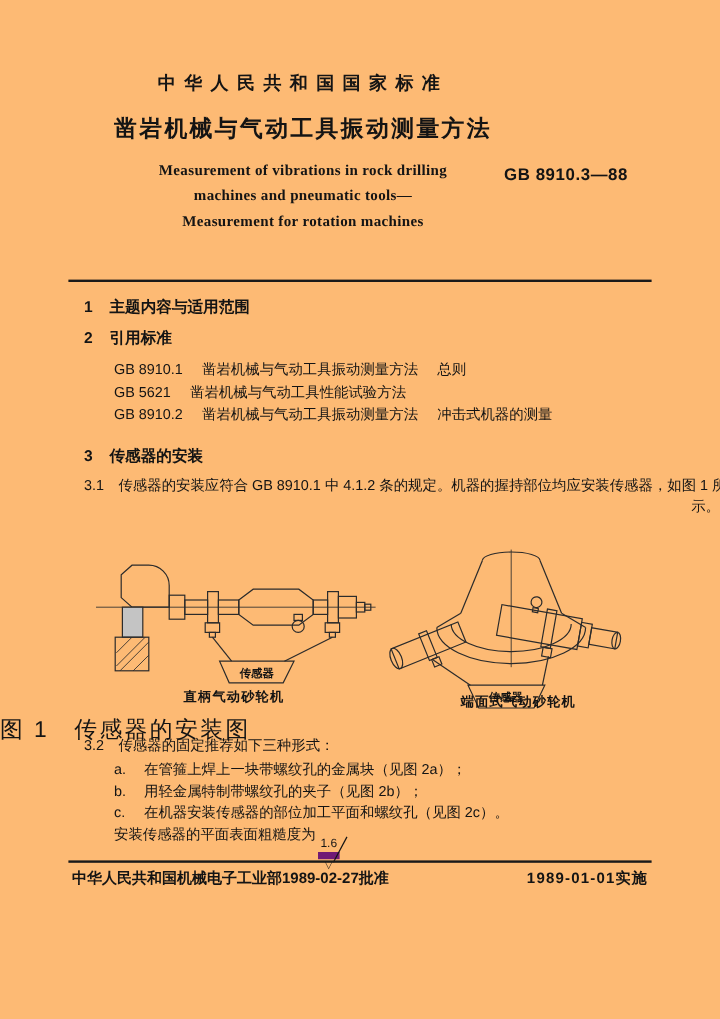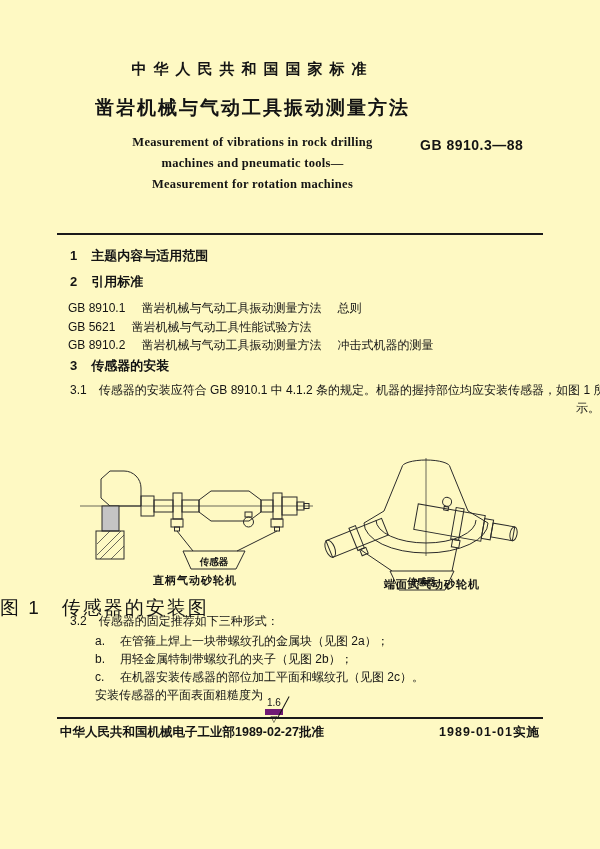--- a/index.html
+++ b/index.html
@@ -1,40 +1,40 @@
 <!DOCTYPE html>
 <html><head>
 <meta charset="utf-8">
 <style>
   html,body{margin:0;padding:0;background:#ffffff;}
   .page{
-    position:relative;width:600px;height:849px;background:#fef9c3;
+    position:relative;width:600px;height:849px;background:#fdba74;
     color:#141414;font-family:"Liberation Sans","DejaVu Sans",sans-serif;
     overflow:hidden;
   }
   
   .hdr{position:absolute;top:0;left:0;width:505px;text-align:center;}
   .std-label{margin-top:60px;font-size:15px;font-weight:bold;letter-spacing:7px;white-space:nowrap;}
   .t1{margin-top:17px;font-size:19px;font-weight:bold;letter-spacing:2px;line-height:24px;white-space:nowrap;}
   .t2{margin-top:7px;font-size:19px;font-weight:bold;letter-spacing:2px;line-height:24px;white-space:nowrap;}
   .std-num{position:absolute;left:420px;top:137px;font-size:14px;font-weight:bold;letter-spacing:.5px;white-space:nowrap;}
   .en{margin-top:12px;font-family:"Liberation Serif","DejaVu Serif",serif;font-weight:bold;font-size:12.5px;line-height:21px;letter-spacing:.3px;}
   .rule-top{position:absolute;top:233px;left:57px;width:486px;height:2px;background:#1a1a1a;}
   
   .content{position:absolute;top:247px;left:0;width:600px;}
   .sec-h{margin:0 52px 0 70px;font-size:13px;font-weight:bold;line-height:17px;white-space:nowrap;}
   .sec-h .sec-num{margin-right:14px;}
   .mt-p{margin-top:10px;}
   .mt-h2{margin-top:9px;}
   .mt-refs{margin-top:9px;}
-  .mt-h3{margin-top:2px;}
+  .mt-h3{margin-top:16px;}
   .mt-c31{margin-top:7px;}
   .paras{margin-left:88px;margin-right:30px;font-size:12px;line-height:20.5px;}
   .paras .pline{white-space:nowrap;}
-  .refs{margin-left:68px;font-size:12px;line-height:18.5px;}
+  .refs{margin-left:95px;font-size:12px;line-height:18.5px;}
   .refs .ref{white-space:nowrap;}
   .ref-code{margin-right:16px;}
   .ref-part{margin-left:16px;}
   .clause{margin-left:70px;font-size:12px;line-height:18px;text-align:right;}
   .clause .cline{white-space:nowrap;}
   .clause .cnum{margin-right:12px;}
   
   .figure{position:absolute;top:453px;left:0;width:600px;height:158px;}
   .fig-left{position:absolute;left:76px;top:3px;width:240px;height:118px;}
   .fig-right{position:absolute;left:320px;top:0;width:212px;height:140px;}

